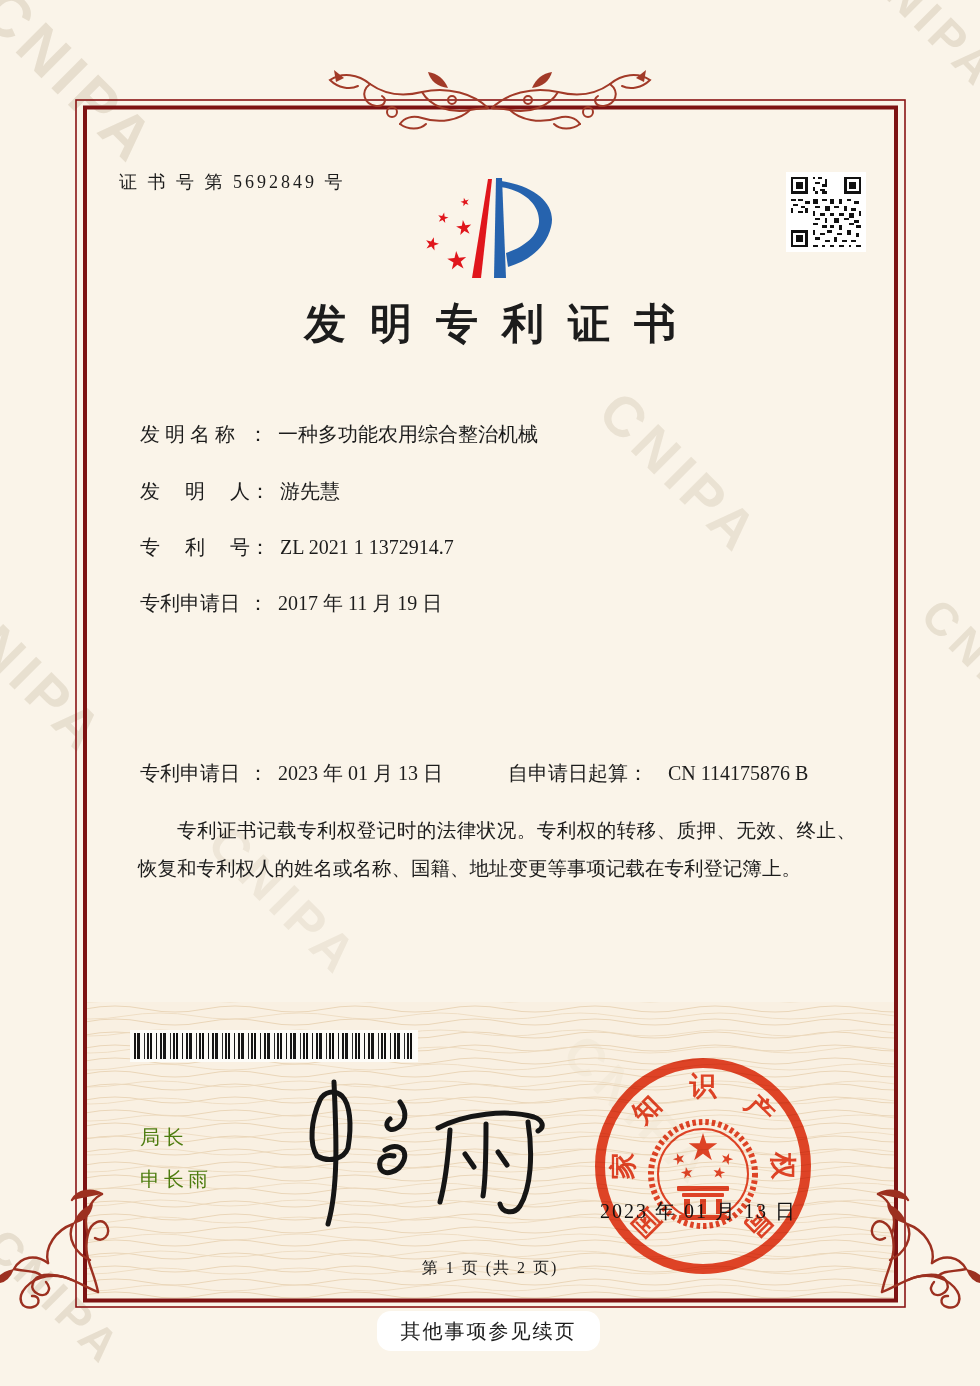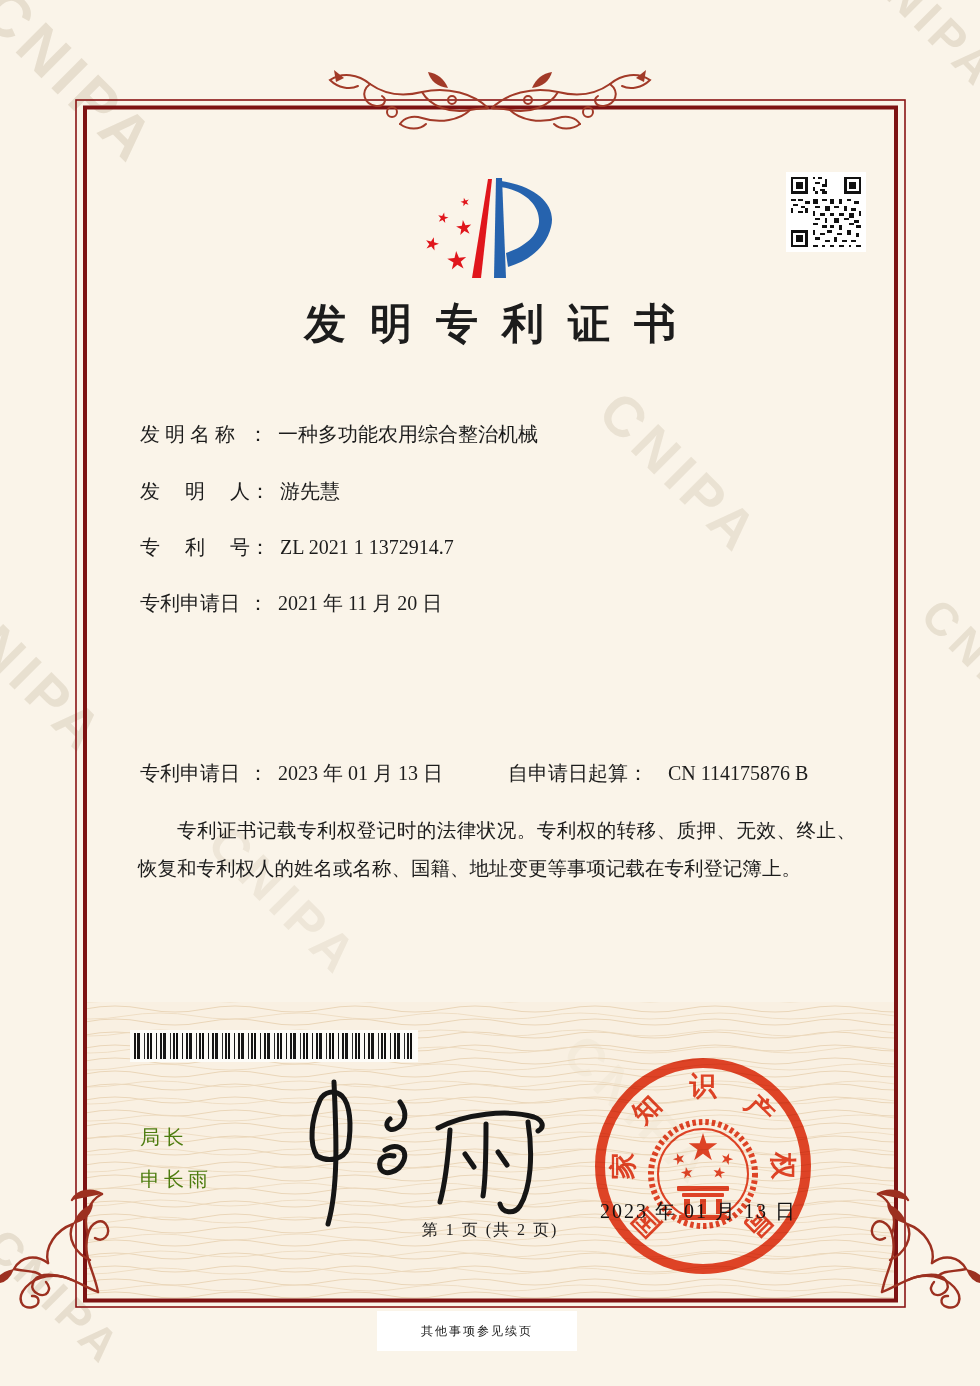--- a/index.html
+++ b/index.html
@@ -59,25 +59,25 @@
   .officer{left:140px; font-size:20px; font-family:"Liberation Sans","DejaVu Sans",sans-serif; color:#4d7c0f; letter-spacing:4px;}
   .ot{top:1124px;} .on{top:1166px;}
   .sig{left:288px; top:1072px; pointer-events:none;}
   
   .seal{left:583px; top:1046px; pointer-events:none; mix-blend-mode:multiply;}
   .sealdate{
     left:600px; top:1198px; width:200px; font-size:20px; color:#111;
     letter-spacing:2px; white-space:nowrap;
   }
   
-  .pageinfo{left:84px; top:1220px; width:812px; text-align:center; font-size:16px; letter-spacing:2px;}
+  .pageinfo{left:84px; top:1258px; width:812px; text-align:center; font-size:16px; letter-spacing:2px;}
   .notebox{
-    left:377px; top:1311px; width:200px; height:40px; background:#ffffff;
+    left:377px; top:1311px; width:223px; height:40px; background:#ffffff;
     display:flex; align-items:center; justify-content:center;
-    font-size:12px; letter-spacing:2px;
+    font-size:20px; letter-spacing:2px;border-radius:14px;
   }
   svg{display:block;}
 </style>
 </head>
 <body>
 
 <div id="page">
 
   <div class="wm wm1">CNIPA</div>
   <div class="wm wm2">CNIPA</div>
@@ -140,20 +140,21 @@
       </g>
 
     <g transform="translate(98,1292)">
         <use href="#flourish"></use>
       </g>
     <g transform="translate(882,1292) scale(-1,1)">
         <use href="#flourish"></use>
       </g>
   </svg>
 
+  <div class="abs certno">证 书 号 第 5692849 号</div>
 
   <svg class="abs" style="left:410px;top:160px" width="170" height="130" viewBox="0 0 170 130">
     <defs>
       <polygon id="star" points="0,-10 2.25,-3.09 9.51,-3.09 3.63,1.18 5.88,8.09 0,3.82 -5.88,8.09 -3.63,1.18 -9.51,-3.09 -2.25,-3.09" fill="#e0161c"></polygon>
     </defs>
     <use href="#star" transform="translate(55,42) scale(0.45) rotate(-15)"></use>
     <use href="#star" transform="translate(33,58) scale(0.55) rotate(12)"></use>
     <use href="#star" transform="translate(54,68) scale(0.8) rotate(-8)"></use>
     <use href="#star" transform="translate(22,84) scale(0.7) rotate(15)"></use>
     <use href="#star" transform="translate(47,101) scale(1.0) rotate(-5)"></use>
@@ -195,21 +196,21 @@
   </div>
 
   <div class="abs title">发明专利证书</div>
   <div class="abs row r1">
     <span class="lbl">发　 明　 人</span><span class="col">：</span><span>游先慧</span>
   </div>
   <div class="abs row r2">
     <span class="lbl">专　 利　 号</span><span class="col">：</span><span>ZL 2021 1 1372914.7</span>
   </div>
   <div class="abs row r3">
-    <span class="lbl">专利申请日</span><span class="col">：</span><span>2021 年 11 月 20 日</span>
+    <span class="lbl">专利申请日</span><span class="col">：</span><span>2017 年 11 月 19 日</span>
   </div>
   <div class="abs row r6">
     <span class="lbl">专利申请日</span><span class="col">：</span><span>2023 年 01 月 13 日</span>
     <span class="grant2">
       <span>自申请日起算</span><span>：</span><span style="margin-left:20px">CN 114175876 B</span>
     </span>
   </div>
 
   <div class="abs bodytext">
     <p>专利证书记载专利权登记时的法律状况。专利权的转移、质押、无效、终止、恢复和专利权人的姓名或名称、国籍、地址变更等事项记载在专利登记簿上。</p>

